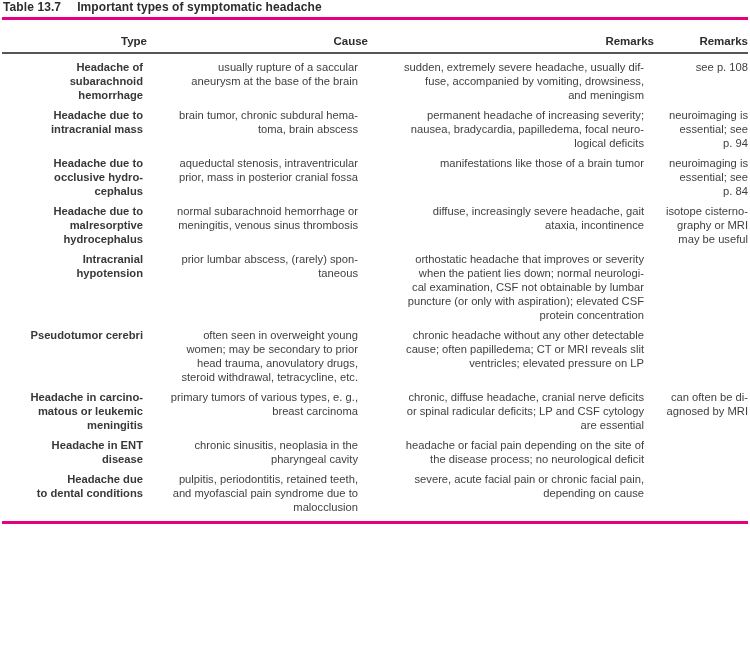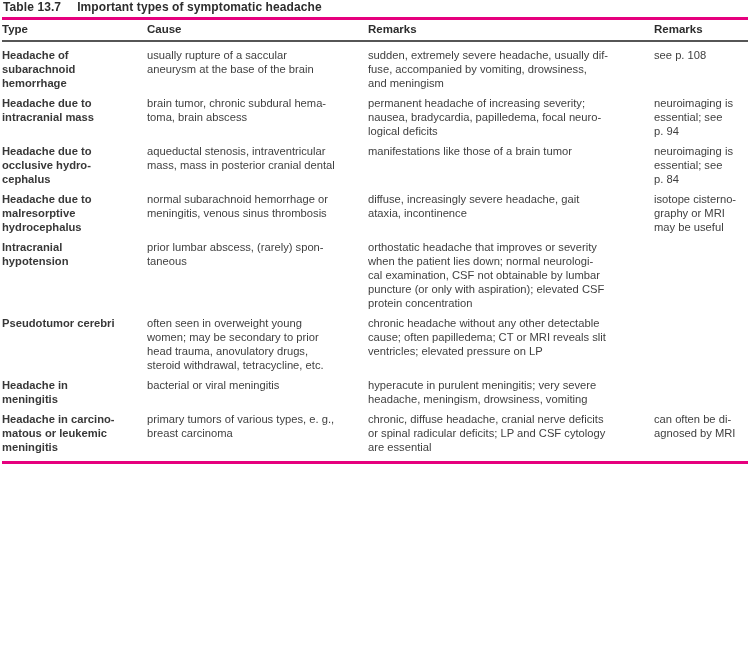--- a/index.html
+++ b/index.html
@@ -35,34 +35,35 @@
     border: 0;
     margin: 0;
   }
   .accent-rule.bottom { margin-top: 7px; }
   table {
     width: 100%;
     border-collapse: collapse;
     table-layout: fixed;
   }
   thead th {
-    text-align: left;
+    text-align: right;
     font-size: 11.5px;
     font-weight: bold;
     color: #2d2d2d;
-    padding: 3px 0 5px 0;
+    padding: 15px 0 5px 0;
     border-bottom: 2px solid #565656;
     margin-left: 36px;
   }
   tbody td {
     vertical-align: top;
     font-size: 11.2px;
     line-height: 14px;
     padding: 6px 10px 0 0;
     white-space: pre-line;
+    text-align: right;
   }
   tbody td.col-type {
     font-weight: bold;
     color: #383838;
     padding-right: 4px;
   }
   tbody td.col-remarks { padding-right: 0; }
 </style>
 </head>
 <body>
@@ -112,21 +113,21 @@
 logical deficits</td>
         <td class="col-remarks">neuroimaging is
 essential; see
 p. 94</td>
       </tr>
       <tr>
         <td class="col-type">Headache due to
 occlusive hydro-
 cephalus</td>
         <td>aqueductal stenosis, intraventricular
-mass, mass in posterior cranial dental</td>
+prior, mass in posterior cranial fossa</td>
         <td>manifestations like those of a brain tumor</td>
         <td class="col-remarks">neuroimaging is
 essential; see
 p. 84</td>
       </tr>
       <tr>
         <td class="col-type">Headache due to
 malresorptive
 hydrocephalus</td>
         <td>normal subarachnoid hemorrhage or
@@ -154,37 +155,48 @@
         <td>often seen in overweight young
 women; may be secondary to prior
 head trauma, anovulatory drugs,
 steroid withdrawal, tetracycline, etc.</td>
         <td>chronic headache without any other detectable
 cause; often papilledema; CT or MRI reveals slit
 ventricles; elevated pressure on LP</td>
         <td class="col-remarks"></td>
       </tr>
       <tr>
-        <td class="col-type">Headache in
-meningitis</td>
-        <td>bacterial or viral meningitis</td>
-        <td>hyperacute in purulent meningitis; very severe
-headache, meningism, drowsiness, vomiting</td>
-        <td class="col-remarks"></td>
-      </tr>
-      <tr>
         <td class="col-type">Headache in carcino-
 matous or leukemic
 meningitis</td>
         <td>primary tumors of various types, e. g.,
 breast carcinoma</td>
         <td>chronic, diffuse headache, cranial nerve deficits
 or spinal radicular deficits; LP and CSF cytology
 are essential</td>
         <td class="col-remarks">can often be di-
 agnosed by MRI</td>
       </tr>
+      <tr>
+        <td class="col-type">Headache in ENT
+disease</td>
+        <td>chronic sinusitis, neoplasia in the
+pharyngeal cavity</td>
+        <td>headache or facial pain depending on the site of
+the disease process; no neurological deficit</td>
+        <td class="col-remarks"></td>
+      </tr>
+      <tr>
+        <td class="col-type">Headache due
+to dental conditions</td>
+        <td>pulpitis, periodontitis, retained teeth,
+and myofascial pain syndrome due to
+malocclusion</td>
+        <td>severe, acute facial pain or chronic facial pain,
+depending on cause</td>
+        <td class="col-remarks"></td>
+      </tr>
     </tbody>
   </table>
 
   <div class="accent-rule bottom"></div>
 
 </div>
 
 </body></html>

